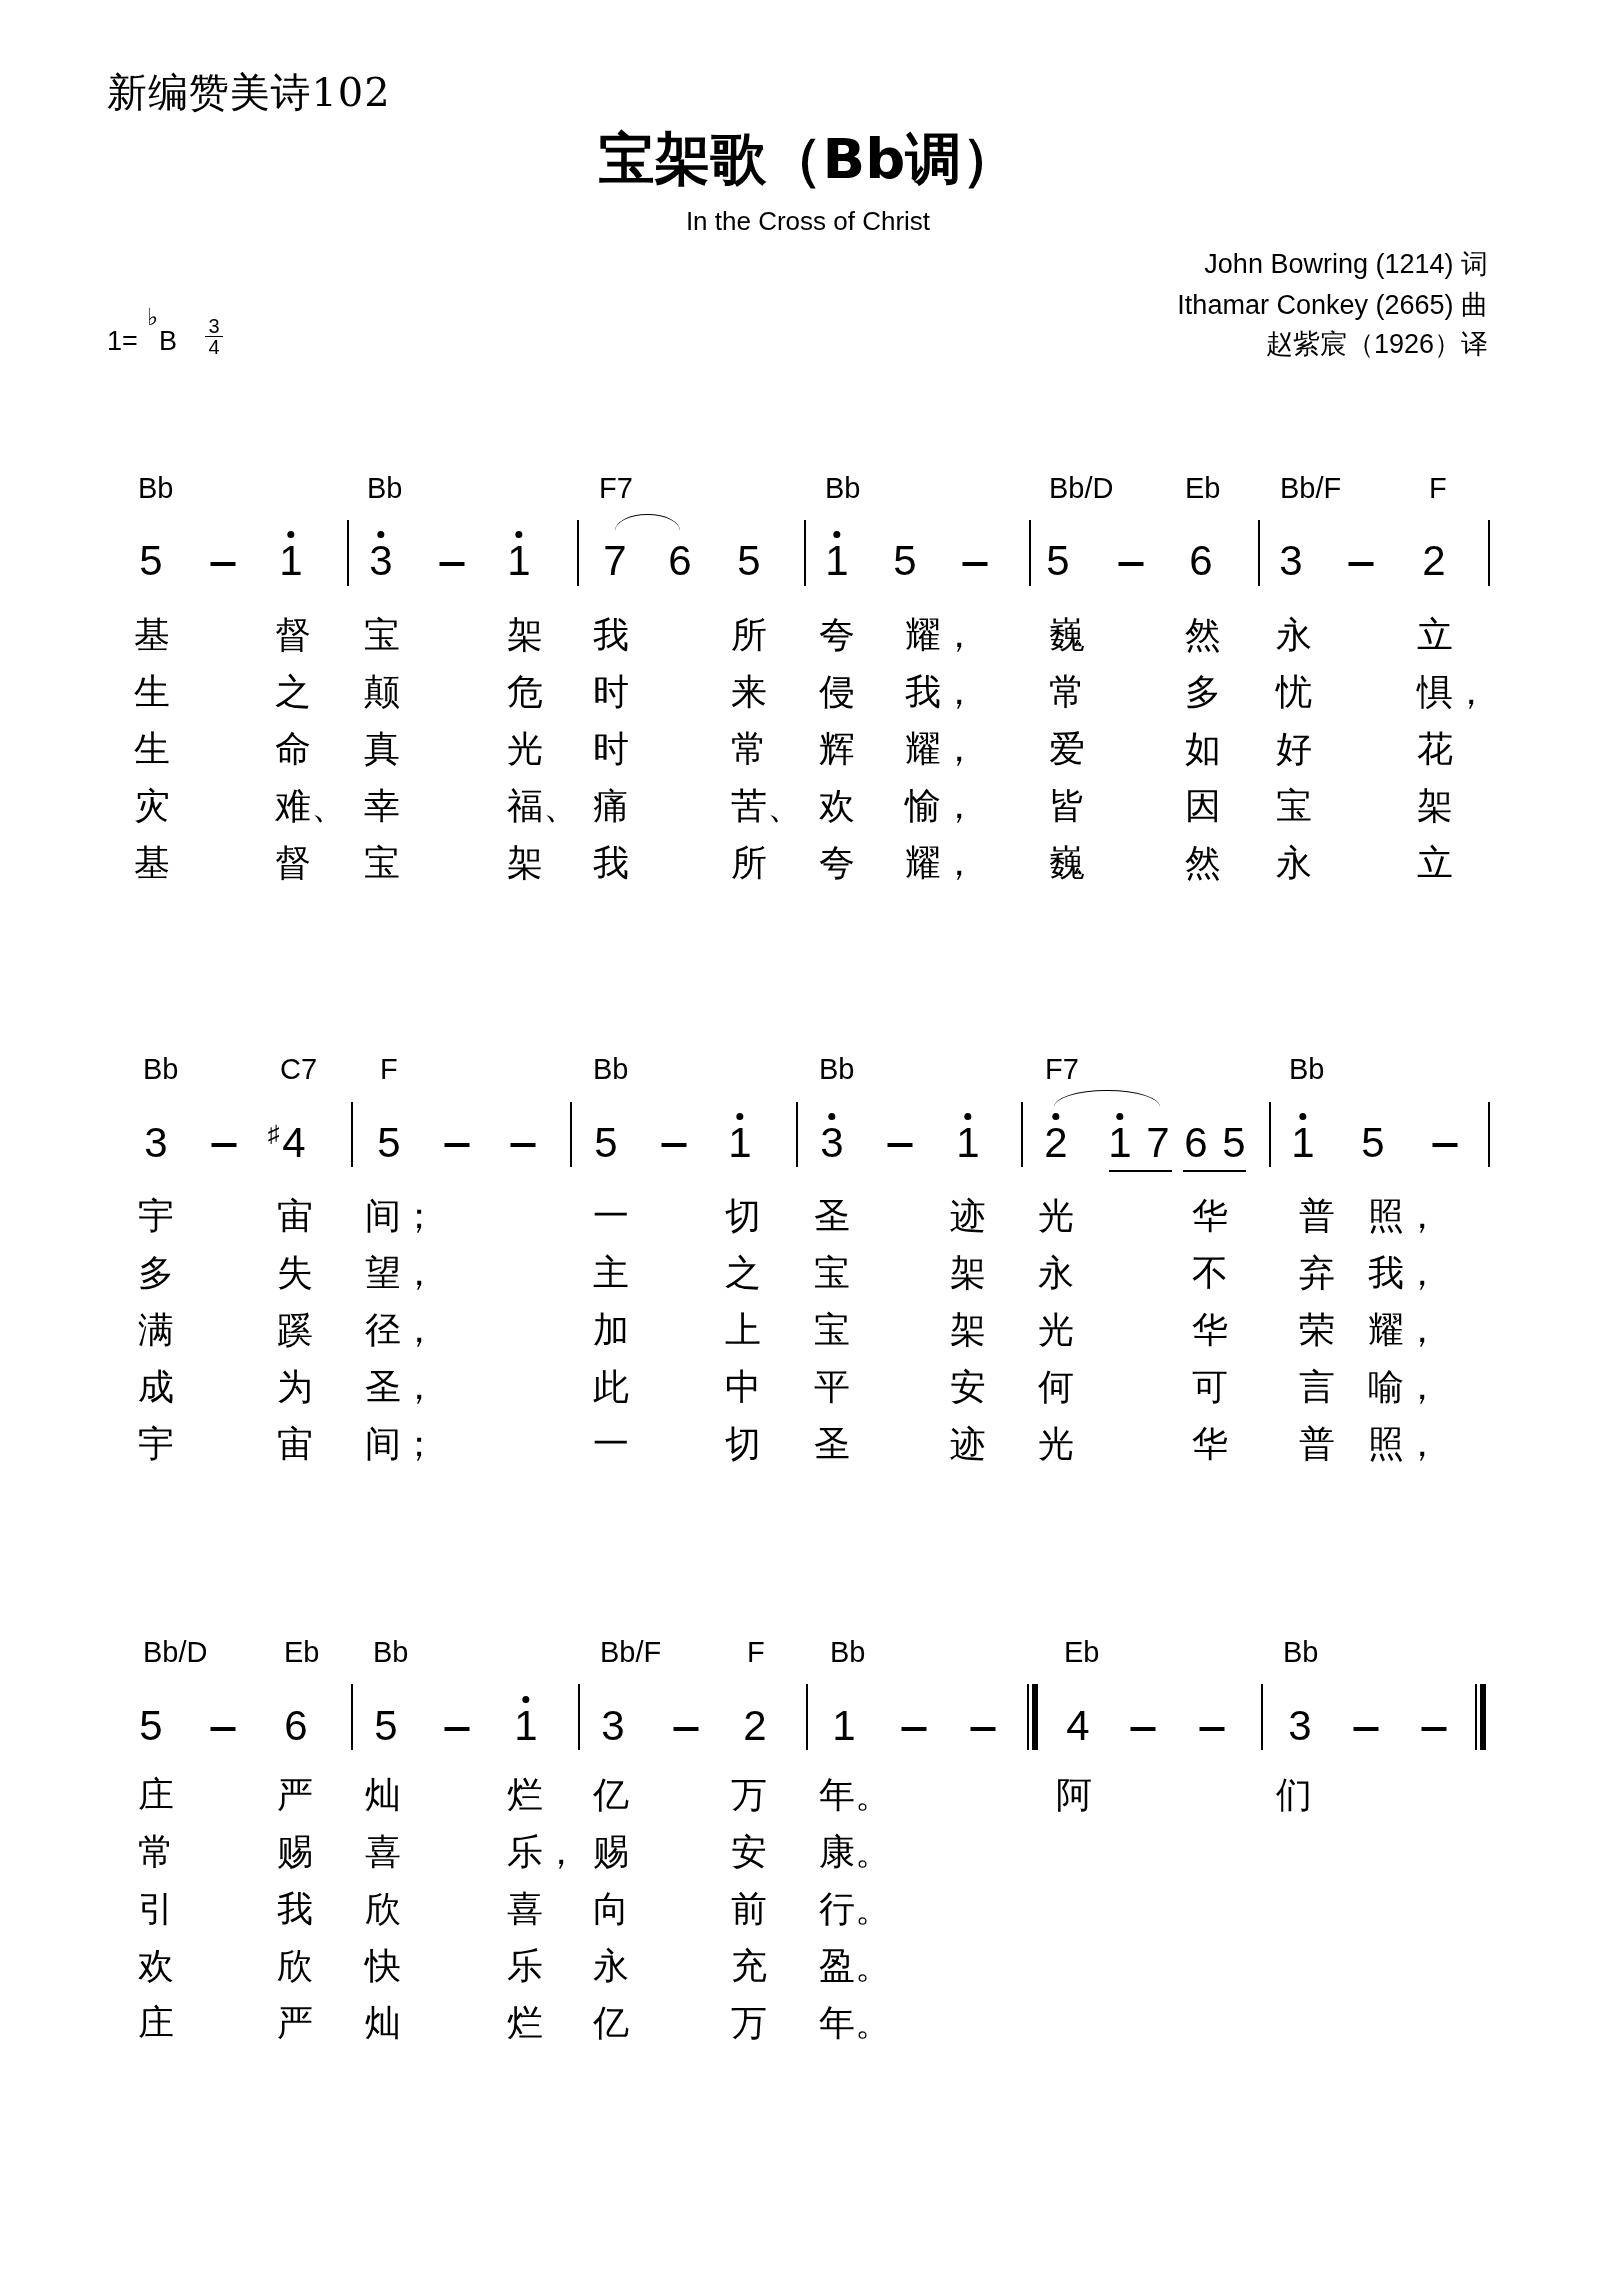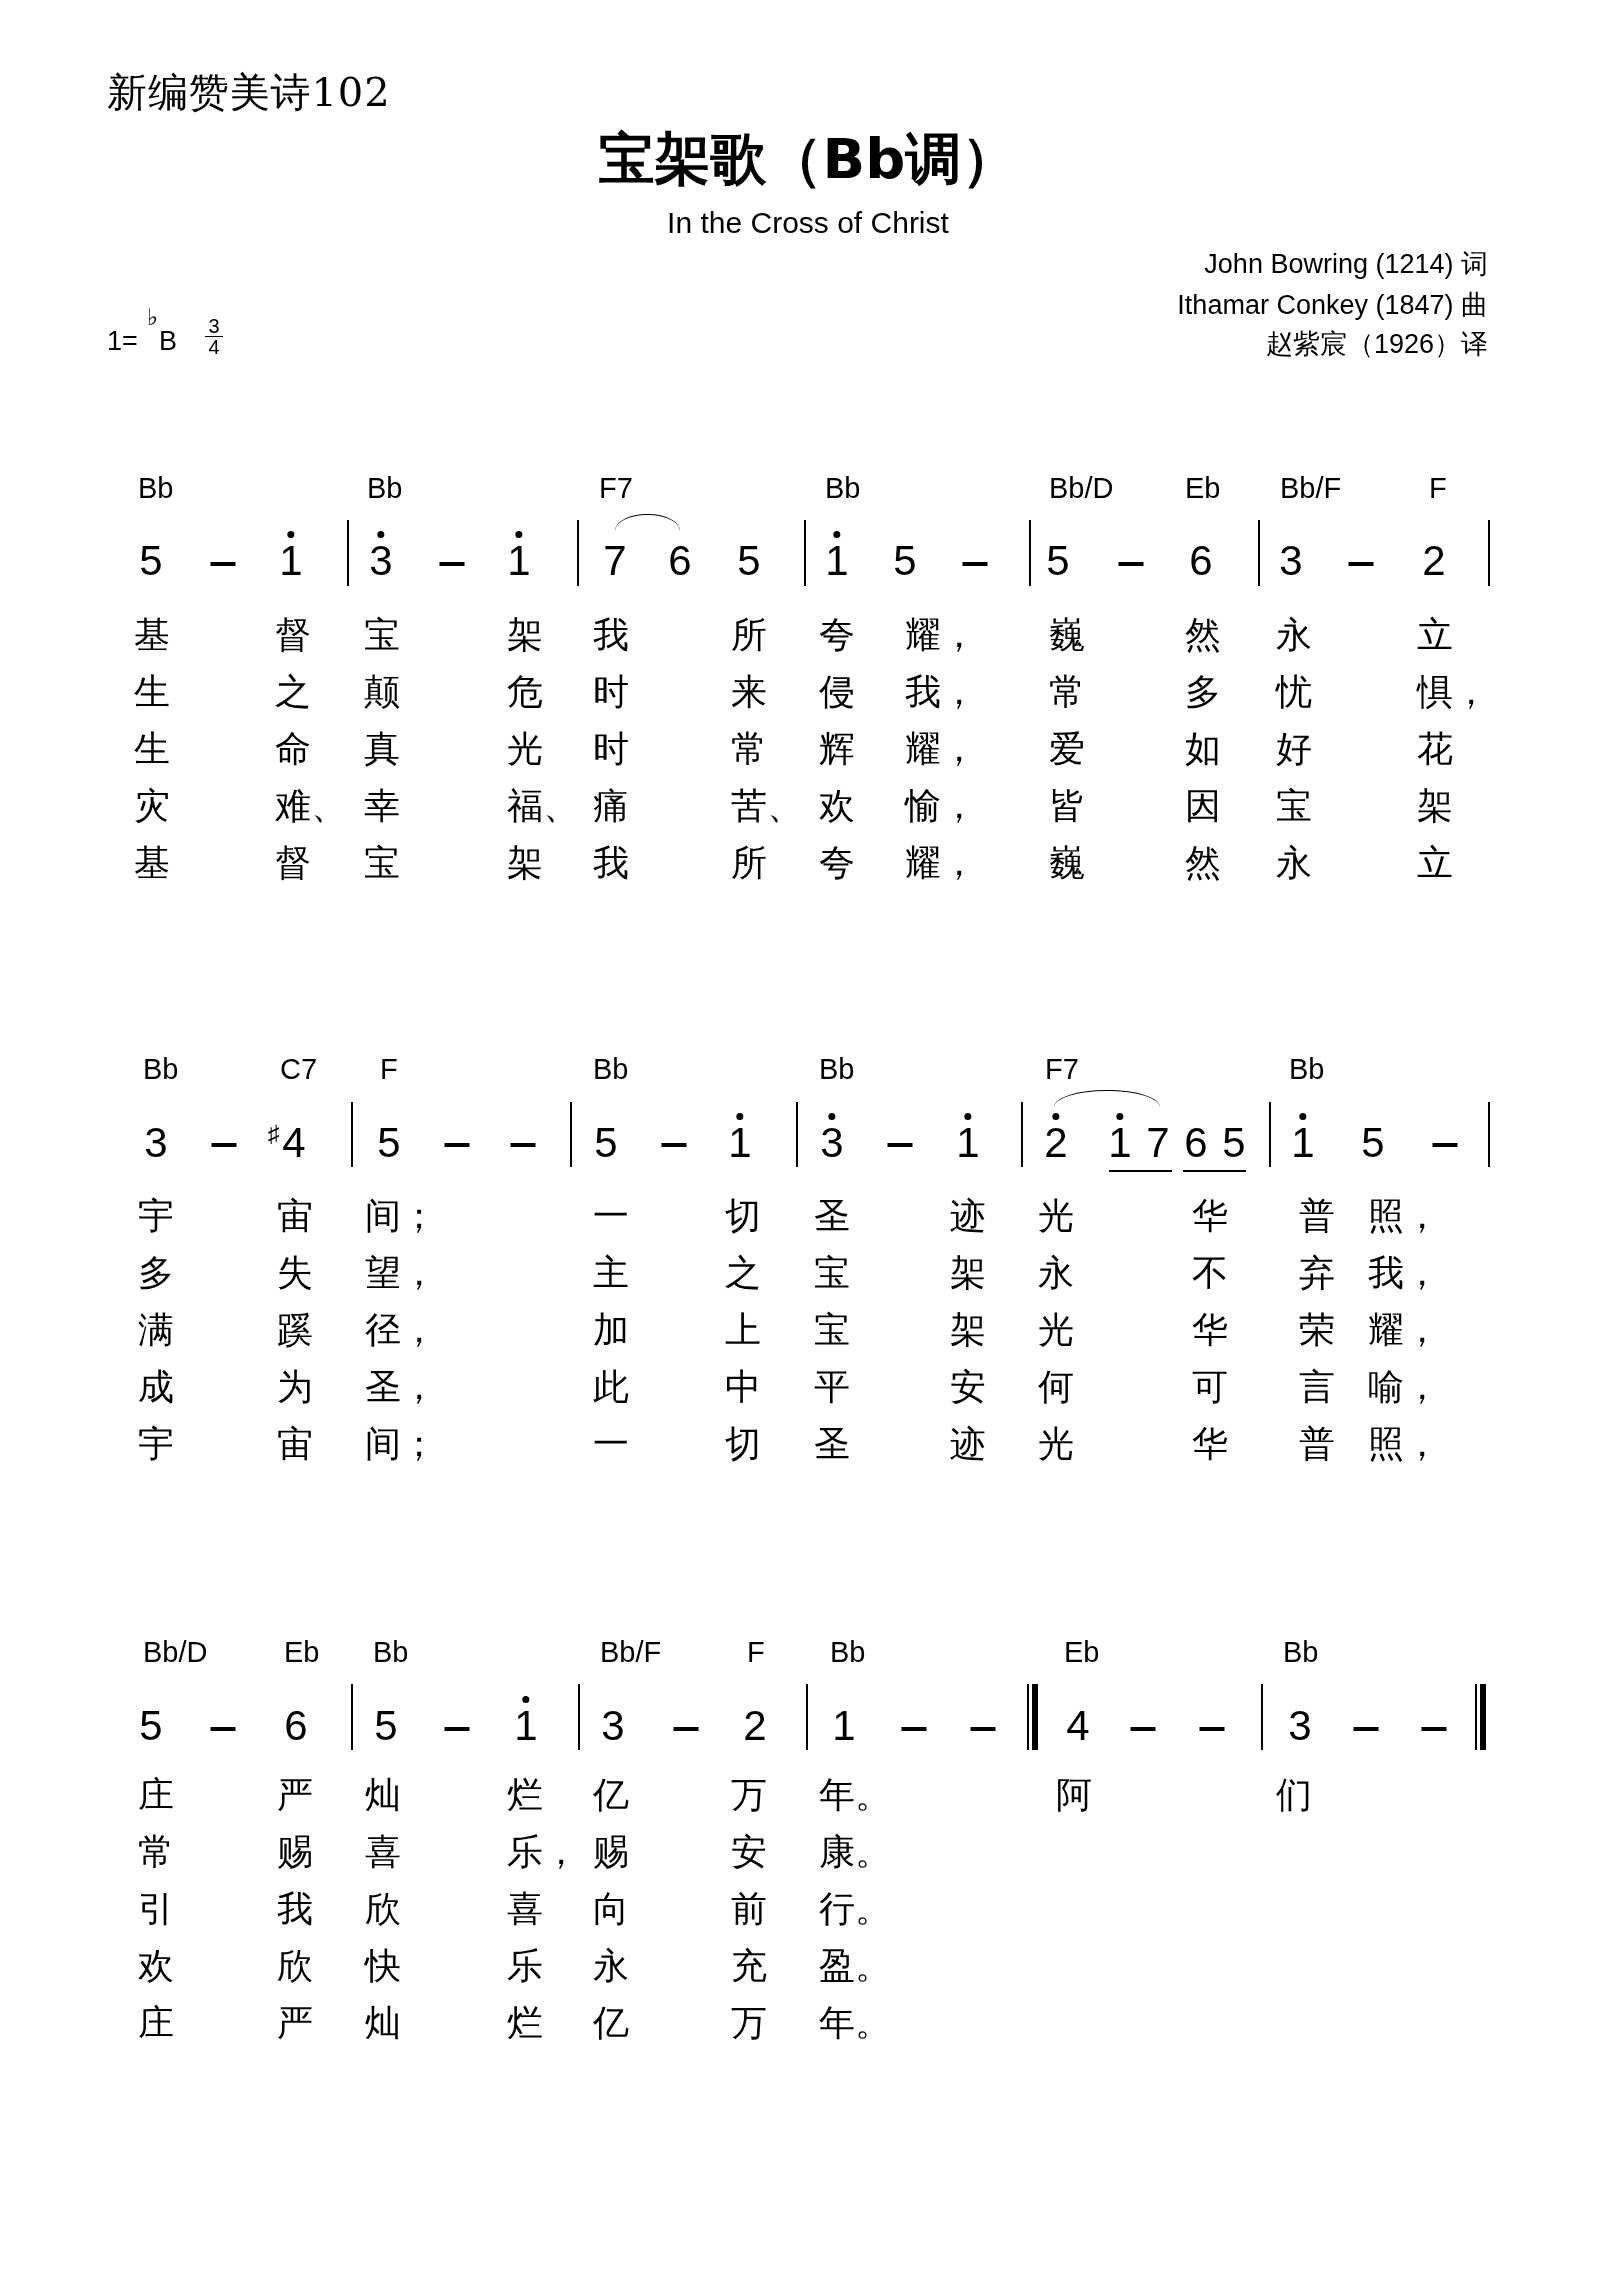--- a/index.html
+++ b/index.html
@@ -1,20 +1,20 @@
 <!DOCTYPE html>
 <html style="font-size:14.5px"><head>
 <meta charset="utf-8">
 <style>
   html, body { margin:0; padding:0; background:#ffffff; }
   body { width:1616px; height:2285px; position:relative; overflow:hidden; color:#000; font-family:"DejaVu Sans", sans-serif; }
   .abs { position:absolute; }
   .hymnal { left:107px; top:65px; font-family:"DejaVu Serif", serif; font-size:40px; letter-spacing:0.9px; }
   .title { left:0; width:1616px; top:122px; text-align:center; font-family:"DejaVu Sans", sans-serif; font-weight:bold; font-size:56px; }
-  .subtitle { left:0; width:1616px; top:206px; text-align:center; font-family:"Liberation Sans", sans-serif; font-size:30px; }
+  .subtitle { left:0; width:1616px; top:206px; text-align:center; font-family:"Liberation Sans", sans-serif; font-size:26px; }
   .credit { right:128px; font-family:"Liberation Sans", sans-serif; font-size:27px; text-align:right; white-space:nowrap; }
   .key { left:107px; top:326px; font-family:"Liberation Sans", sans-serif; font-size:27px; }
   .key .flat { position:absolute; left:40px; top:-23.5px; font-size:23.5px; }
   .key .b { position:absolute; left:52px; top:0; }
   .key .frac { position:absolute; left:98px; top:-9px; font-size:20px; line-height:18px; text-align:center; width:18px; }
   .key .frac .line { display:block; border-top:1.8px solid #000; margin:0.9px 0; }
   .chord { position:absolute; font-family:"Liberation Sans", sans-serif; font-size:29px; white-space:nowrap; }
   .note { position:absolute; font-family:"Liberation Sans", sans-serif; font-size:42px; transform:translateX(-50%); text-align:center; line-height:42px; }
   .note .dot { position:absolute; left:50%; top:-9px; width:7.2px; height:7.2px; margin-left:-3.6px; border-radius:50%; background:#000; }
   .note .sharp { position:absolute; left:-14.5px; top:-9px; font-size:23.5px; }
@@ -25,21 +25,21 @@
   .slur { position:absolute; border-top:1.8px solid #000; border-radius:50% 50% 0 0 / 100% 100% 0 0; height:16.3px; }
   .lyric { position:absolute; font-family:"DejaVu Sans", sans-serif; font-size:36px; line-height:40px; white-space:nowrap; }
 </style>
 </head>
 <body>
 
 <div class="abs hymnal">新编赞美诗102</div>
 <div class="abs title">宝架歌（Bb调）</div>
 <div class="abs subtitle">In the Cross of Christ</div>
 <div class="abs credit" style="top:246px">John Bowring (1214) 词</div>
-<div class="abs credit" style="top:287px">Ithamar Conkey (1847) 曲</div>
+<div class="abs credit" style="top:287px">Ithamar Conkey (2665) 曲</div>
 <div class="abs credit" style="top:326px">赵紫宸（1926）译</div>
 
 <div class="abs key">
   <span>1=</span>
   <span class="flat">♭</span>
   <span class="b">B</span>
   <span class="frac">
     <span>3</span>
     <span class="line"></span>
     <span>4</span>

